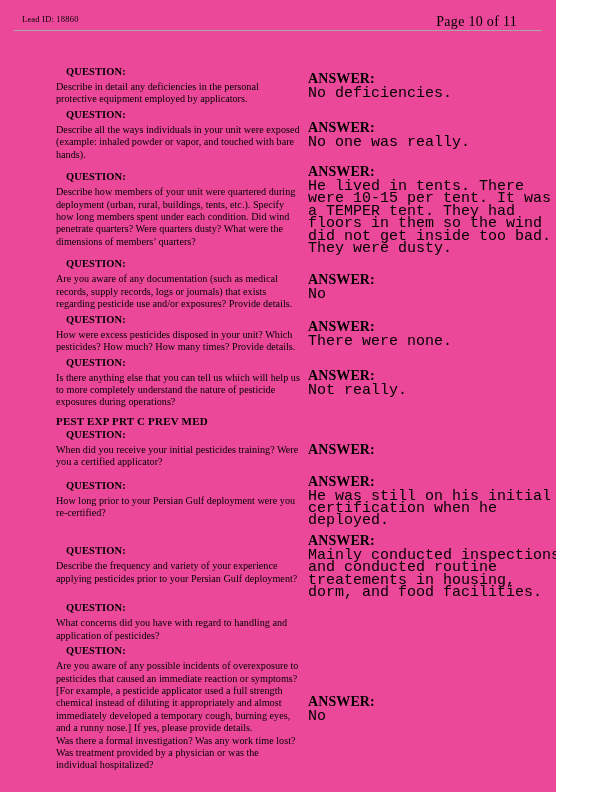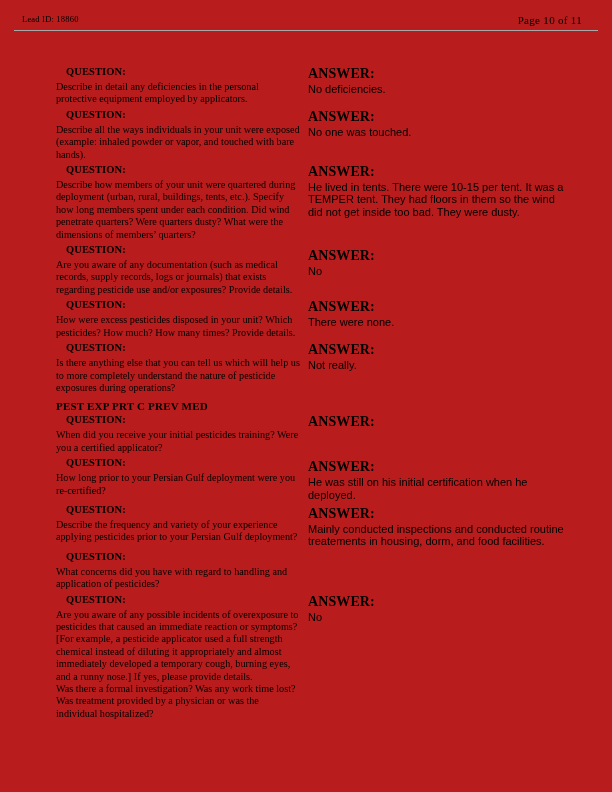--- a/index.html
+++ b/index.html
@@ -2,23 +2,23 @@
 <html><head>
 <meta charset="utf-8">
 <style>
   html, body {
     margin: 0;
     padding: 0;
     background: #ffffff;
   }
   .page {
     position: relative;
-    width: 612px;
+    width: 556px;
     height: 792px;
-    background: #b91c1c;
+    background: #ec4899;
     font-family: "Liberation Serif", serif;
     color: #000000;
     overflow: hidden;
     box-sizing: border-box;
   }
   .header {
     position: absolute;
     top: 14px;
     left: 22px;
     right: 22px;
@@ -27,23 +27,23 @@
     font-family: "Liberation Serif", serif;
   }
   .header .lead-id {
     position: absolute;
     left: 0;
     top: 0;
     letter-spacing: 0.2px;
   }
   .header .page-num {
     position: absolute;
-    right: 8px;
+    right: 17px;
     top: 0;
-    font-size: 11px;
+    font-size: 14px;
     letter-spacing: 0.3px;
   }
   .rule {
     position: absolute;
     left: 14px;
     right: 14px;
     top: 30px;
     border-top: 1px solid #a8a8a8;
   }
   .body {
@@ -54,21 +54,21 @@
     bottom: 20px;
   }
   .qa-grid {
     display: block;
     position: relative;
   }
   .qa-block {
     position: relative;
     display: flex;
     flex-direction: row;
-    align-items: flex-start;
+    align-items: center;
     width: 100%;
   }
   .col-q {
     width: 252px;
     flex: 0 0 252px;
     padding-right: 6px;
     box-sizing: border-box;
   }
   .col-a {
     width: 258px;
@@ -90,24 +90,24 @@
     font-family: Liberation Serif, serif;
   }
   .alabel {
     font-size: 14px;
     font-weight: bold;
     margin: 0 0 1px 0;
     font-family: "Liberation Serif", serif;
     letter-spacing: 0.1px;
   }
   .atext {
-    font-size: 11px;
+    font-size: 15px;
     line-height: 12.4px;
     margin: 0 0 3px 0;
-    font-family: Liberation Sans, sans-serif;
+    font-family: Liberation Mono, monospace;
   }
   .section-head {
     font-size: 11px;
     font-weight: bold;
     font-family: "Liberation Serif", serif;
     margin: 3px 0 2px 0;
     letter-spacing: 0.2px;
   }
   .section-row {
     width: 100%;
@@ -147,21 +147,21 @@
         </div>
       </div>
 
       <div class="qa-block">
         <div class="col-q">
           <div class="qlabel indent-q">QUESTION:</div>
           <div class="qtext">Describe all the ways individuals in your unit were exposed (example: inhaled powder or vapor, and touched with bare hands).</div>
         </div>
         <div class="col-a">
           <div class="alabel">ANSWER:</div>
-          <div class="atext">No one was touched.</div>
+          <div class="atext">No one was really.</div>
         </div>
       </div>
 
       <div class="qa-block">
         <div class="col-q">
           <div class="qlabel indent-q">QUESTION:</div>
           <div class="qtext">Describe how members of your unit were quartered during deployment (urban, rural, buildings, tents, etc.). Specify how long members spent under each condition. Did wind penetrate quarters?  Were quarters dusty? What were the dimensions of members’ quarters?</div>
         </div>
         <div class="col-a">
           <div class="alabel">ANSWER:</div>

